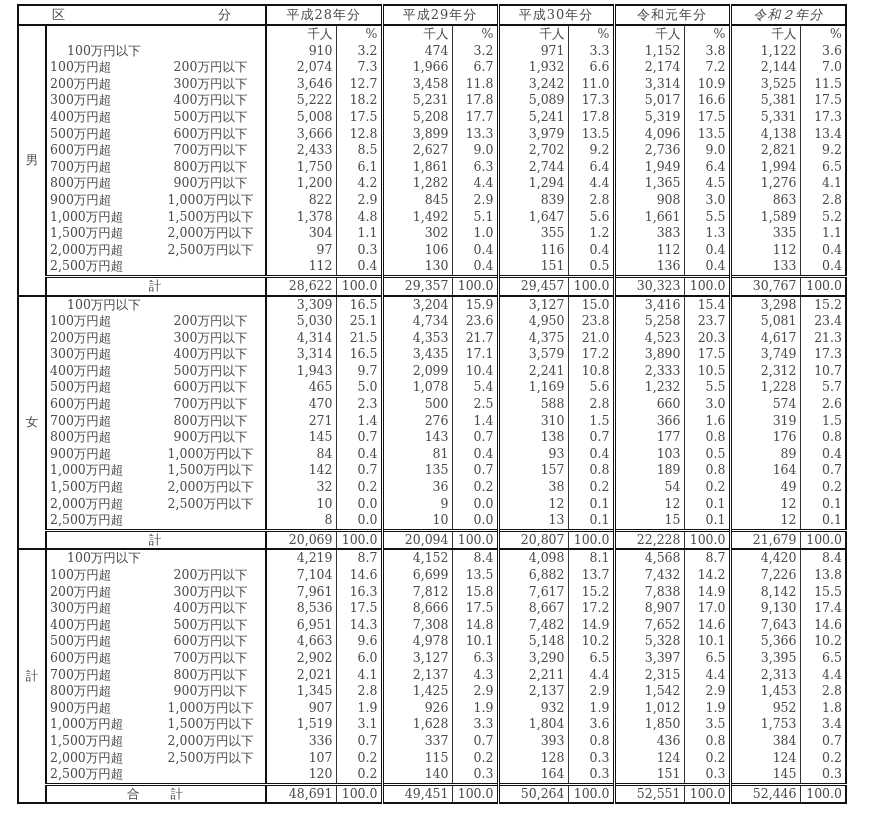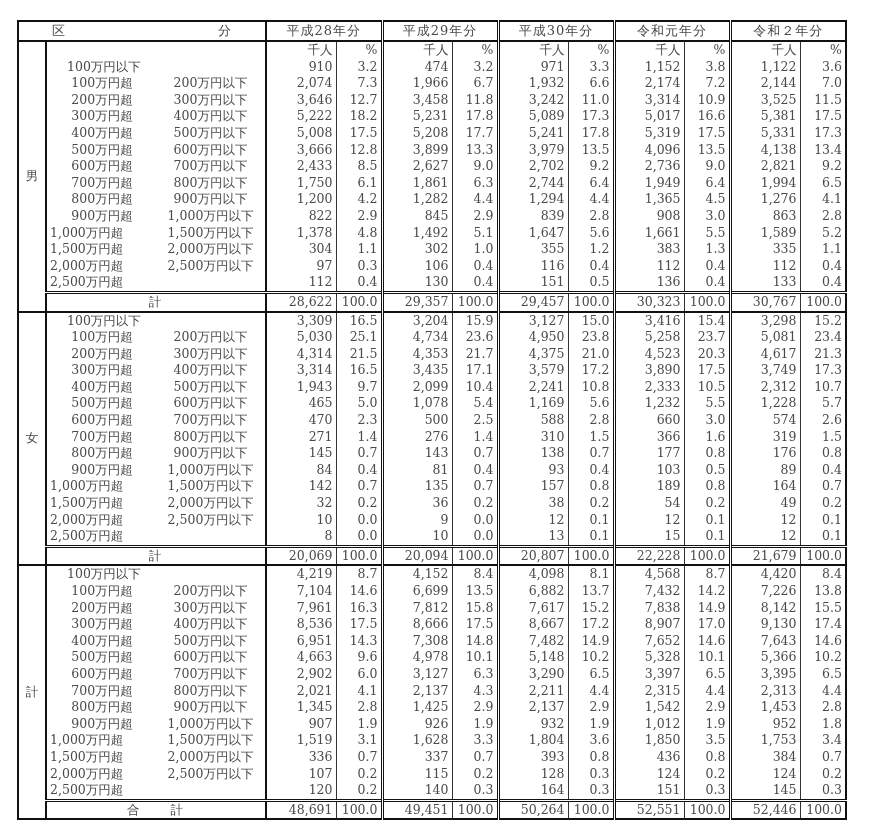--- a/index.html
+++ b/index.html
@@ -1,36 +1,36 @@
 <!DOCTYPE html>
 <html><head>
 <meta charset="utf-8">
 <style>
   html, body { margin:0; padding:0; background:#ffffff; }
   body { width:870px; height:837px; position:relative; overflow:hidden;
          font-family:"DejaVu Serif", "Liberation Serif", serif; color:#4a4a4a; }
-  #tbl { position:absolute; left:17px; top:20px; border-collapse:collapse;
+  #tbl { position:absolute; left:17px; top:4px; border-collapse:collapse;
          table-layout:fixed; border:2px solid #111; }
   #tbl td, #tbl th { padding:0 3px; font-size:12.5px; line-height:16.6px; height:16.6px;
          white-space:nowrap; font-weight:normal; color:#4a4a4a; }
   #tbl th { text-align:center; border-bottom:2px solid #111; height:18px; line-height:18px; font-size:13px; letter-spacing:1px; }
   .sec { text-align:center; vertical-align:middle; border-right:2px solid #111; border-bottom:2px solid #111; font-size:13px; }
-  .lbl1 { text-align:center; padding-right:2px !important; }
+  .lbl1 { text-align:left; padding-right:2px !important; }
   .lbl2 { text-align:center; border-right:2px solid #111; }
   .lblfull { border-right:2px solid #111; }
   .n { text-align:right; border-right:1px solid #333; }
   .p { text-align:right; border-right:3px double #111; }
   .p.last { border-right:none; }
   .unit td { font-size:11px; height:13px; line-height:13px; }
   .unit .u { text-align:right; }
   .tot td { border-top:3px double #111; border-bottom:2px solid #111; }
   .tot .totlbl { text-align:center; border-right:2px solid #111; letter-spacing:2px; }
   .hdr-kubun { text-align:center; border-right:2px solid #111 !important; }
   .yr { border-right:3px double #111; }
-  .yr.last { border-right:none; }
+  .yr.last { border-right:none;font-style:italic; }
 </style>
 </head>
 <body>
 
 <table id="tbl">
   <colgroup>
     <col style="width:28px">
       <col style="width:110px">
       <col style="width:110px">
     <col style="width:70px">

